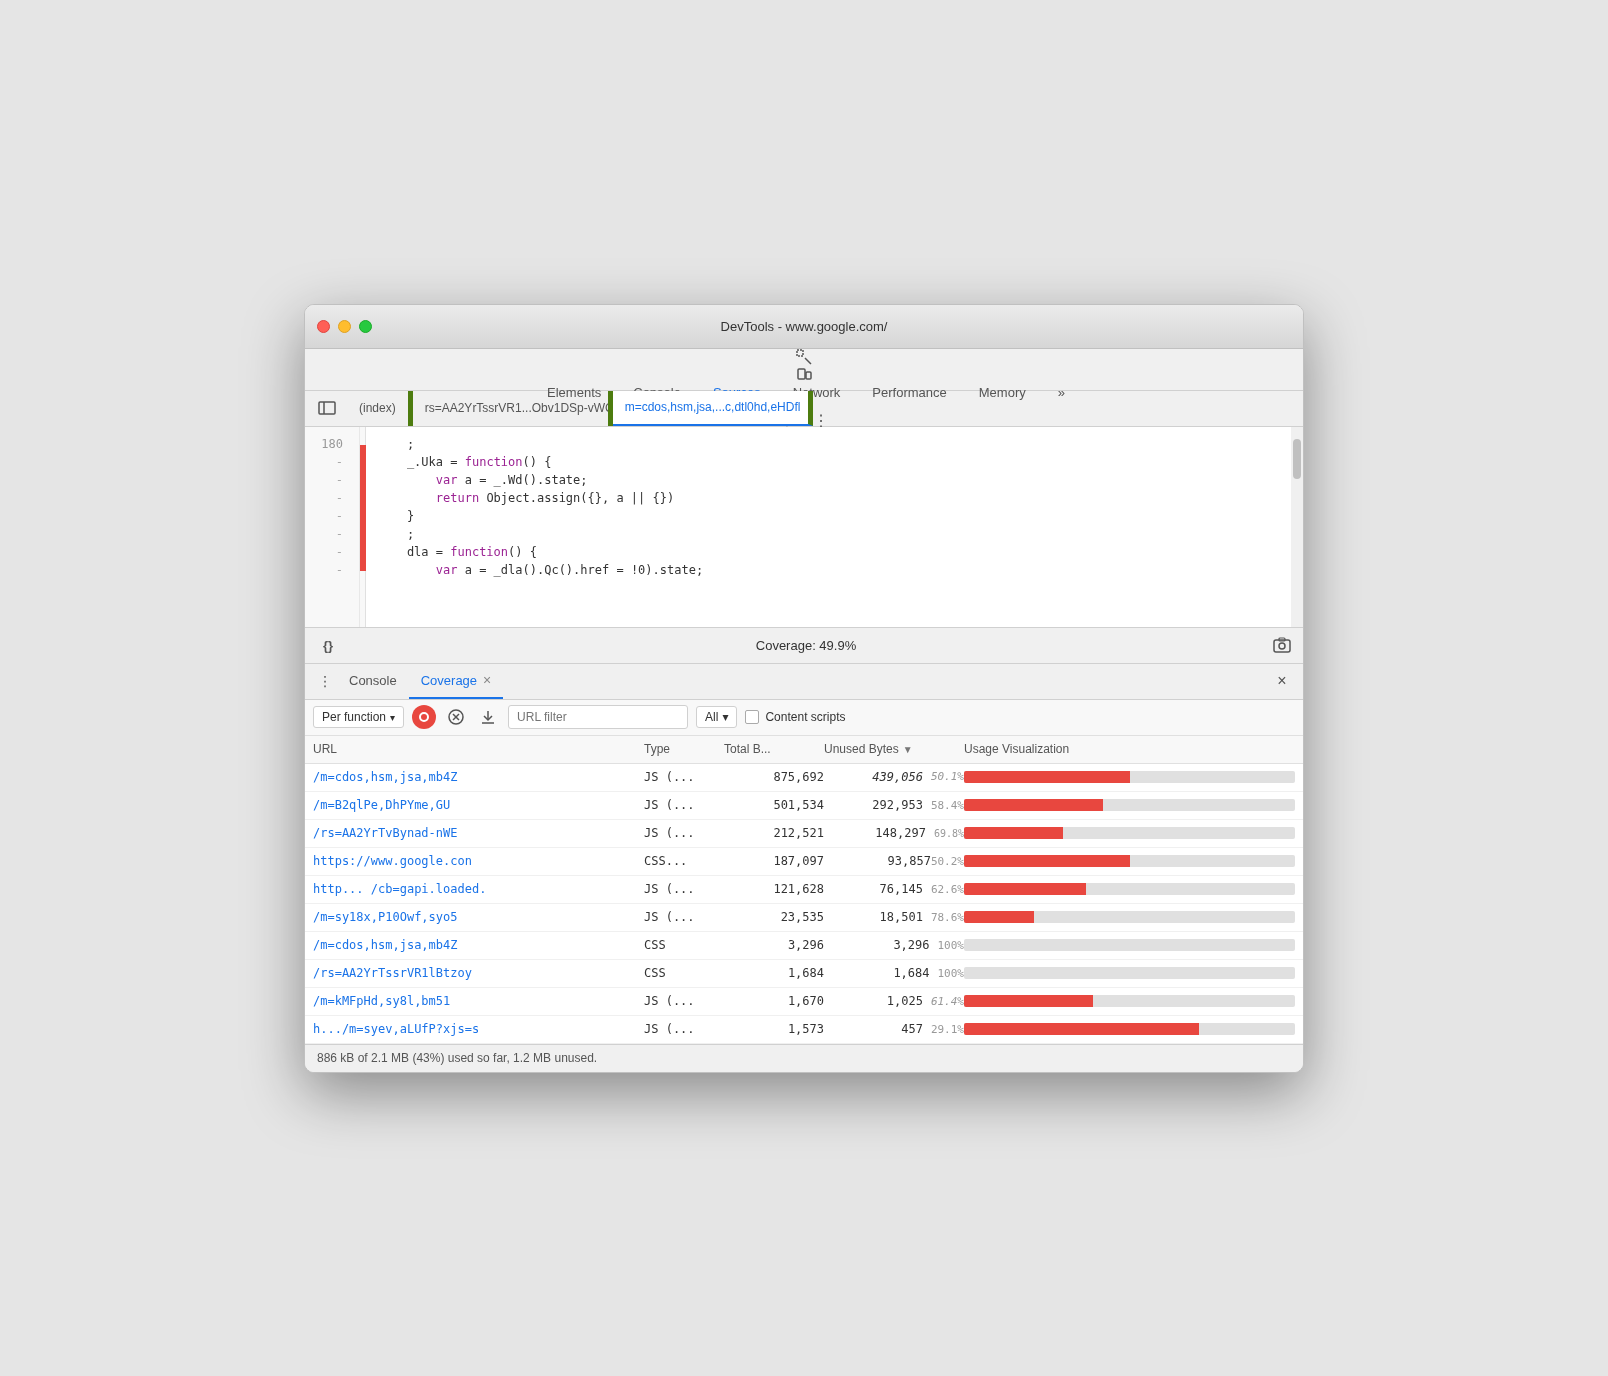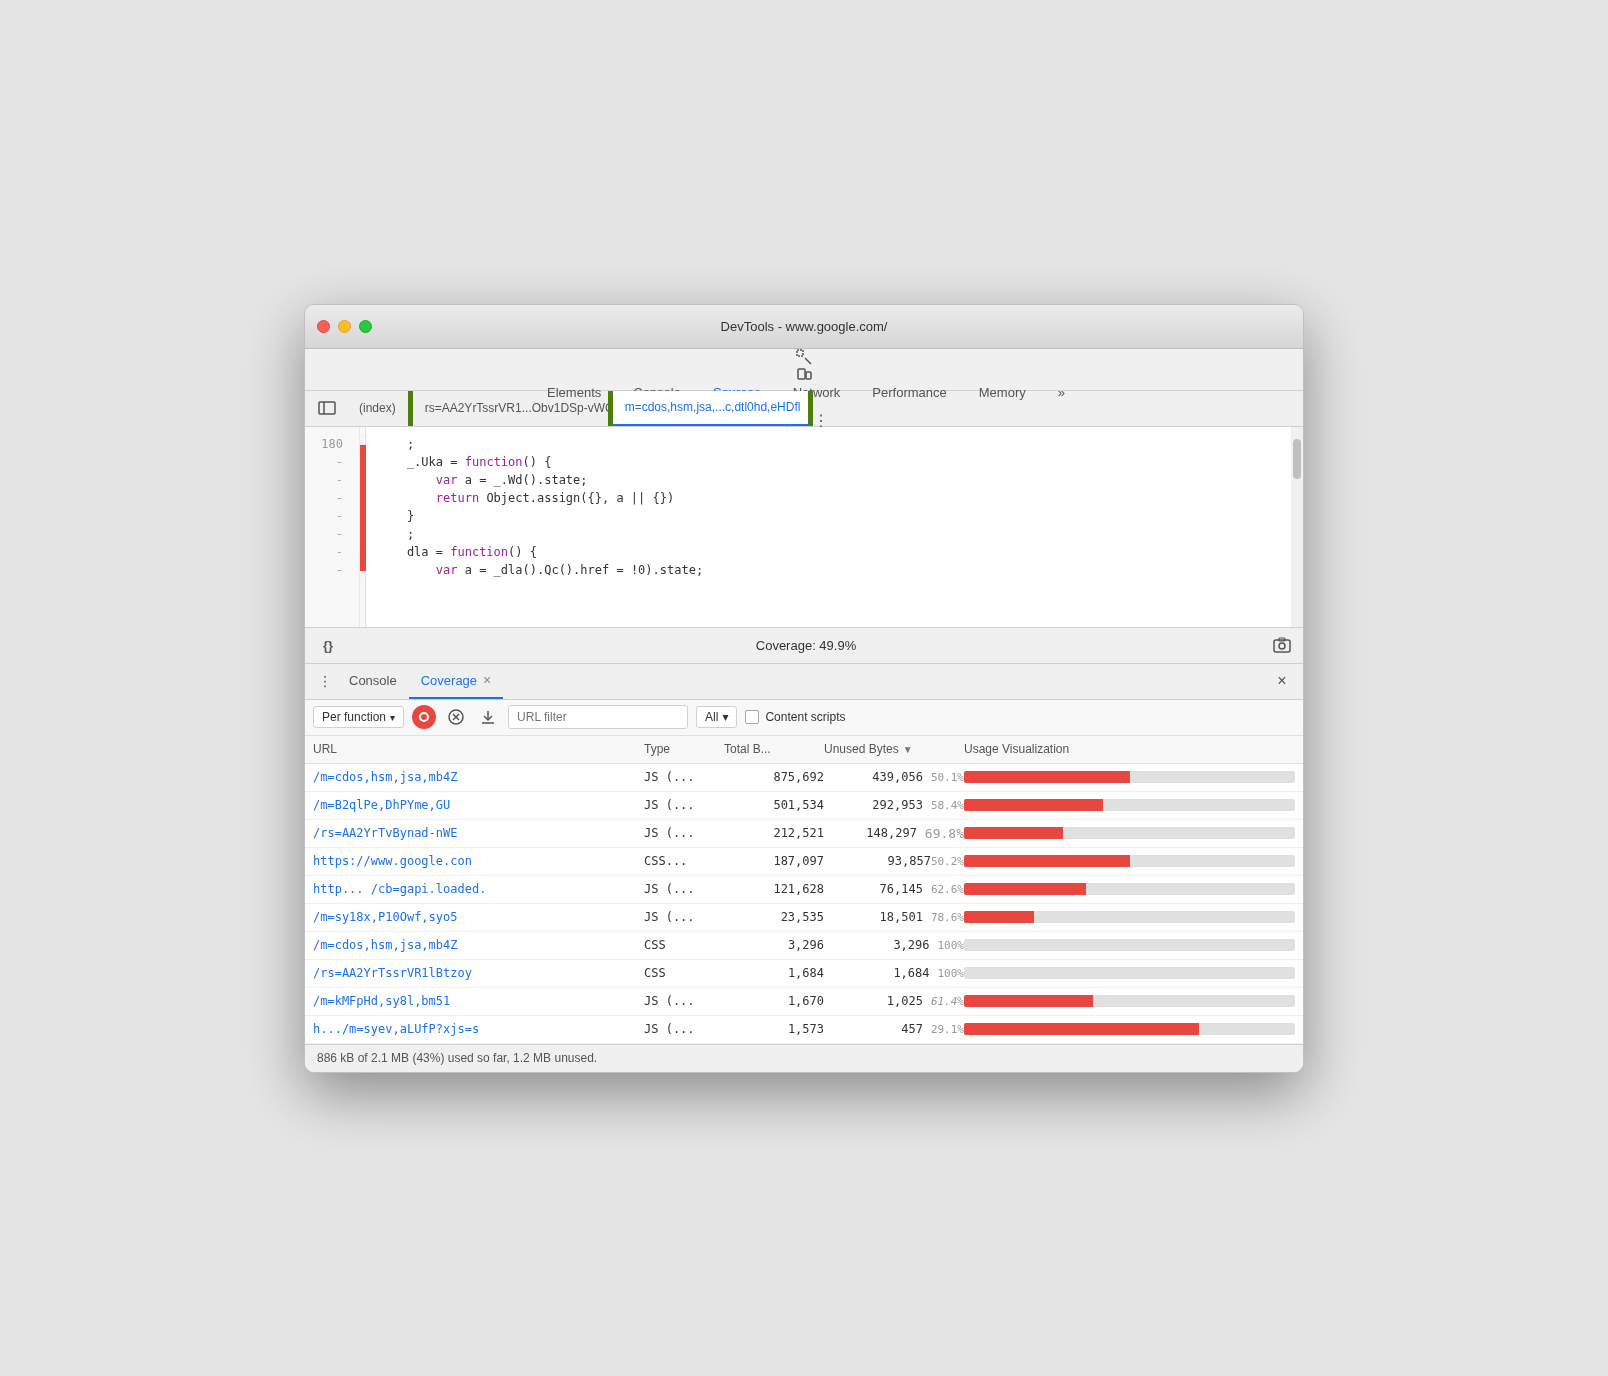--- a/index.html
+++ b/index.html
@@ -633,21 +633,21 @@
           <span class="sort-arrow">▼</span>
         </div>
         <div class="table-header-cell">Usage Visualization</div>
       </div>
 
       <div id="table-body">
           <div class="table-row">
       <div class="table-cell url">/m=cdos,hsm,jsa,mb4Z</div>
       <div class="table-cell">JS (...</div>
       <div class="table-cell number">875,692</div>
-      <div class="table-cell" style="display:flex;justify-content:flex-end;gap:8px;align-items:flex-end;">
+      <div class="table-cell" style="display:flex;justify-content:flex-end;gap:8px;align-items:flex-start;font-style:italic;">
         <span>439,056</span>
         <span style="color:#999;font-size:11px;">50.1%</span>
       </div>
       <div class="table-cell" style="display:flex;align-items:center;">
         <div style="flex:1;height:12px;background:#e0e0e0;border-radius:2px;overflow:hidden;display:flex;">
           <div style="width:50%;height:100%;background:#e8473f;"></div>
         </div>
       </div>
     </div>
           <div class="table-row">
@@ -663,21 +663,21 @@
           <div style="width:42%;height:100%;background:#e8473f;"></div>
         </div>
       </div>
     </div>
           <div class="table-row">
       <div class="table-cell url">/rs=AA2YrTvBynad-nWE</div>
       <div class="table-cell">JS (...</div>
       <div class="table-cell number">212,521</div>
       <div class="table-cell" style="display:flex;justify-content:flex-end;gap:8px;align-items:center;">
         <span>148,297</span>
-        <span style="color:#999;font-size:13px;">69.8%</span>
+        <span style="color:#999;font-size:10px;">69.8%</span>
       </div>
       <div class="table-cell" style="display:flex;align-items:center;">
         <div style="flex:1;height:12px;background:#e0e0e0;border-radius:2px;overflow:hidden;display:flex;">
           <div style="width:30%;height:100%;background:#e8473f;"></div>
         </div>
       </div>
     </div>
           <div class="table-row">
       <div class="table-cell url">https://www.google.con</div>
       <div class="table-cell">CSS...</div>

